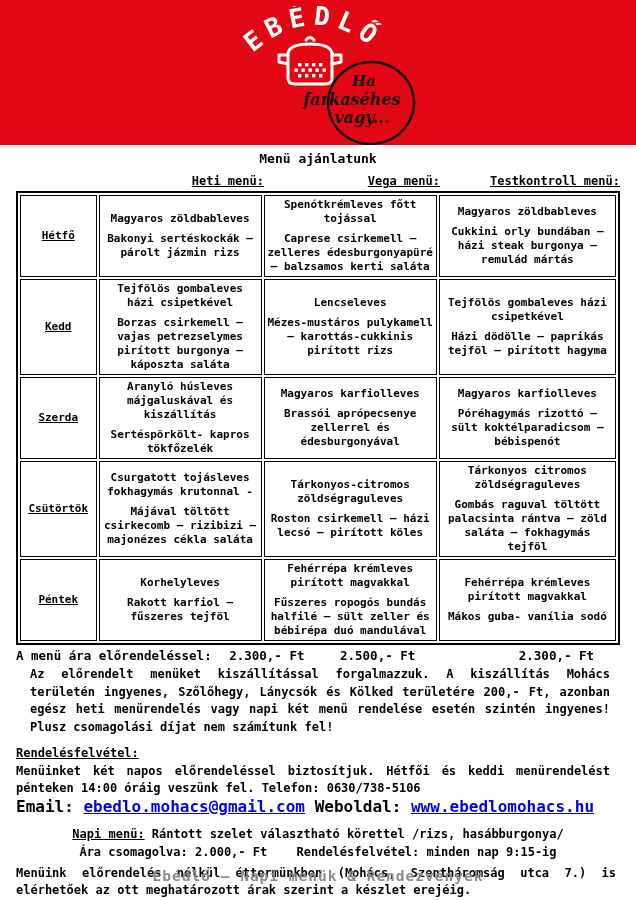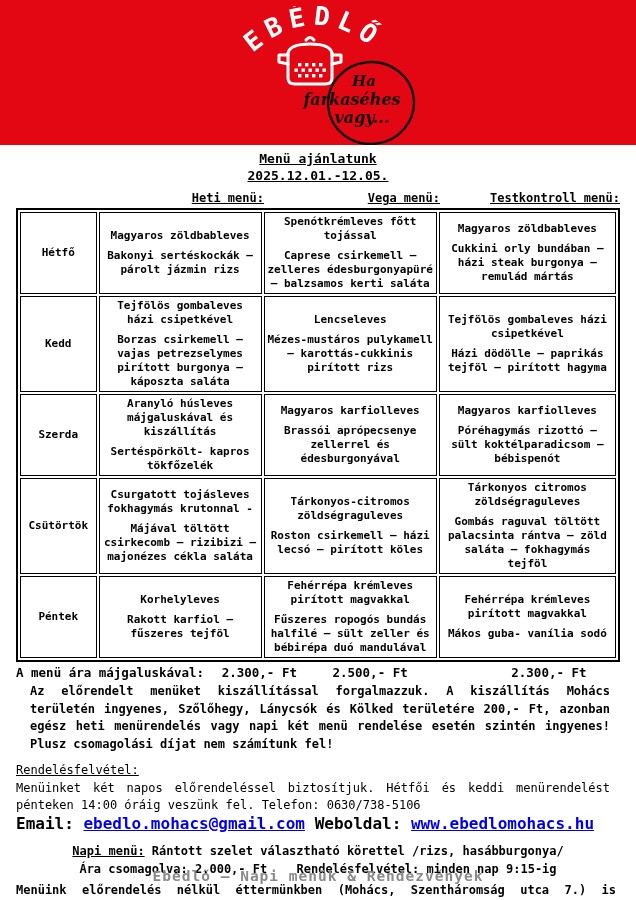--- a/index.html
+++ b/index.html
@@ -13,46 +13,46 @@
   .banner { height: 145px; background: #e30613; position: relative; }
   .logo-svg { position: absolute; left: 224px; top: 6px; }
   .arc-text { fill: #ffffff; font-family: "DejaVu Sans Mono", monospace;
               font-weight: bold; font-size: 26px; letter-spacing: 7px; }
   .pot-stroke { stroke: #ffffff; fill: none; stroke-width: 3; stroke-linecap: round; stroke-linejoin: round; }
   .pot-dot { fill: #ffffff; }
   .tag-circle { fill: none; stroke: #111111; stroke-width: 2.4; }
   .tag-text { fill: #111111; font-family: "DejaVu Serif", serif; font-style: italic; font-weight: bold; }
   
   .title-block { text-align: center; margin-top: 5px; font-weight: bold; }
-  .title-line { font-size: 13px; line-height: 17px; text-decoration: underline; }
+  .title-line { font-size: 13px; line-height: 17px; }
   
   .col-headers { display: grid; grid-template-columns: 82px 166px 176px 180px;
                  padding-left: 16px; margin-top: 7px; font-weight: bold; font-size: 12px; }
   .col-headers span { text-align: right; }
   .col-headers b { text-decoration: underline; font-weight: bold; }
   
   table.menu {
     margin: 3px 16px 0 16px; width: 604px;
     border: 2px solid #000; border-collapse: separate; border-spacing: 2px;
     table-layout: fixed; background: #fff;
   }
   table.menu td {
     border: 1px solid #000; text-align: center; vertical-align: middle;
     font-size: 11px; font-weight: bold; line-height: 14px; padding: 2px 2px;
   }
-  td.day { font-size: 12px; }
+  td.day { font-size: 12px; text-decoration: underline; }
   .main-course { margin-top: 6px; }
   tr.r0 td { height: 72px; } tr.r1 td { height: 88px; } tr.r2 td { height: 70px; }
   tr.r3 td { height: 83px; } tr.r4 td { height: 69px; margin-left: 48px; }
   
   .price-line { padding-left: 16px; margin-top: 3px; font-size: 12.5px; font-weight: bold; white-space: nowrap; }
   .price-line .p1 { margin-left: 10px; } .price-line .p2 { margin-left: 28px; } .price-line .p3 { margin-left: 96px; }
   .para { padding: 0 26px 0 30px; font-size: 12px; font-weight: bold;
           line-height: 17.5px; text-align: justify; margin-top: 3px; }
-  .section { padding: 0 26px 0 16px; font-size: 12px; font-weight: normal; line-height: 17.5px; margin-top: 9px; }
+  .section { padding: 0 26px 0 16px; font-size: 12px; font-weight: bold; line-height: 17.5px; margin-top: 9px; }
   .section .heading { text-decoration: underline; }
   .section .body { text-align: justify; }
   a.link { color: #0000ee; text-decoration: underline; font-weight: bold; cursor: pointer; }
   .contact-line { padding-left: 16px; font-size: 16px; font-weight: bold; line-height: 18px; }
   .napi { text-align: center; font-size: 12px; font-weight: bold; line-height: 18px; margin-top: 9px; }
   .napi .heading { text-decoration: underline; }
   .napi .order-label { margin-left: 22px; }
   .restaurant-note { padding: 0 20px 0 16px; font-size: 12px; font-weight: bold;
                      line-height: 17.5px; text-align: justify; margin-top: 4px; }
   
@@ -98,21 +98,20 @@
       <ellipse class="tag-circle" cx="147" cy="97" rx="43" ry="41" transform="rotate(-6 147 97)"></ellipse>
       <text class="tag-text" x="140" y="80" font-size="15" text-anchor="middle">Ha</text>
       <text class="tag-text" x="128" y="99" font-size="16" text-anchor="middle">farkaséhes</text>
       <text class="tag-text" x="138" y="117" font-size="16" text-anchor="middle">vagy...</text>
     </g>
   </svg>
 </div>
 
 <div class="title-block">
   <div class="title-line">Menü ajánlatunk</div>
-  <div class="title-line">2025.12.01.-12.05.</div>
 </div>
 
 <div class="col-headers">
   <span></span>
   <span><b>Heti menü:</b></span>
   <span><b>Vega menü:</b></span>
   <span><b>Testkontroll menü:</b></span>
 </div>
 
 <table class="menu">
@@ -195,21 +194,21 @@
       </td>
       <td>
         <div class="soup">Fehérrépa krémleves pirított magvakkal</div>
         <div class="main-course">Mákos guba- vanília sodó</div>
       </td>
     </tr>
   </tbody>
 </table>
 
 <div class="price-line">
-  <span>A menü ára májgaluskával:</span>
+  <span>A menü ára előrendeléssel:</span>
   <span class="p1">2.300,- Ft</span>
   <span class="p2">2.500,- Ft</span>
   <span class="p3">2.300,- Ft</span>
 </div>
 
 <div class="para">Az előrendelt menüket kiszállítással forgalmazzuk. A kiszállítás Mohács területén ingyenes, Szőlőhegy, Lánycsók és Kölked területére 200,- Ft, azonban egész heti menürendelés vagy napi két menü rendelése esetén szintén ingyenes! Plusz csomagolási díjat nem számítunk fel!</div>
 
 <div class="section">
   <div class="heading">Rendelésfelvétel:</div>
   <div class="body">Menüinket két napos előrendeléssel biztosítjuk. Hétfői és keddi menürendelést pénteken 14:00 óráig veszünk fel. Telefon: 0630/738-5106</div>

